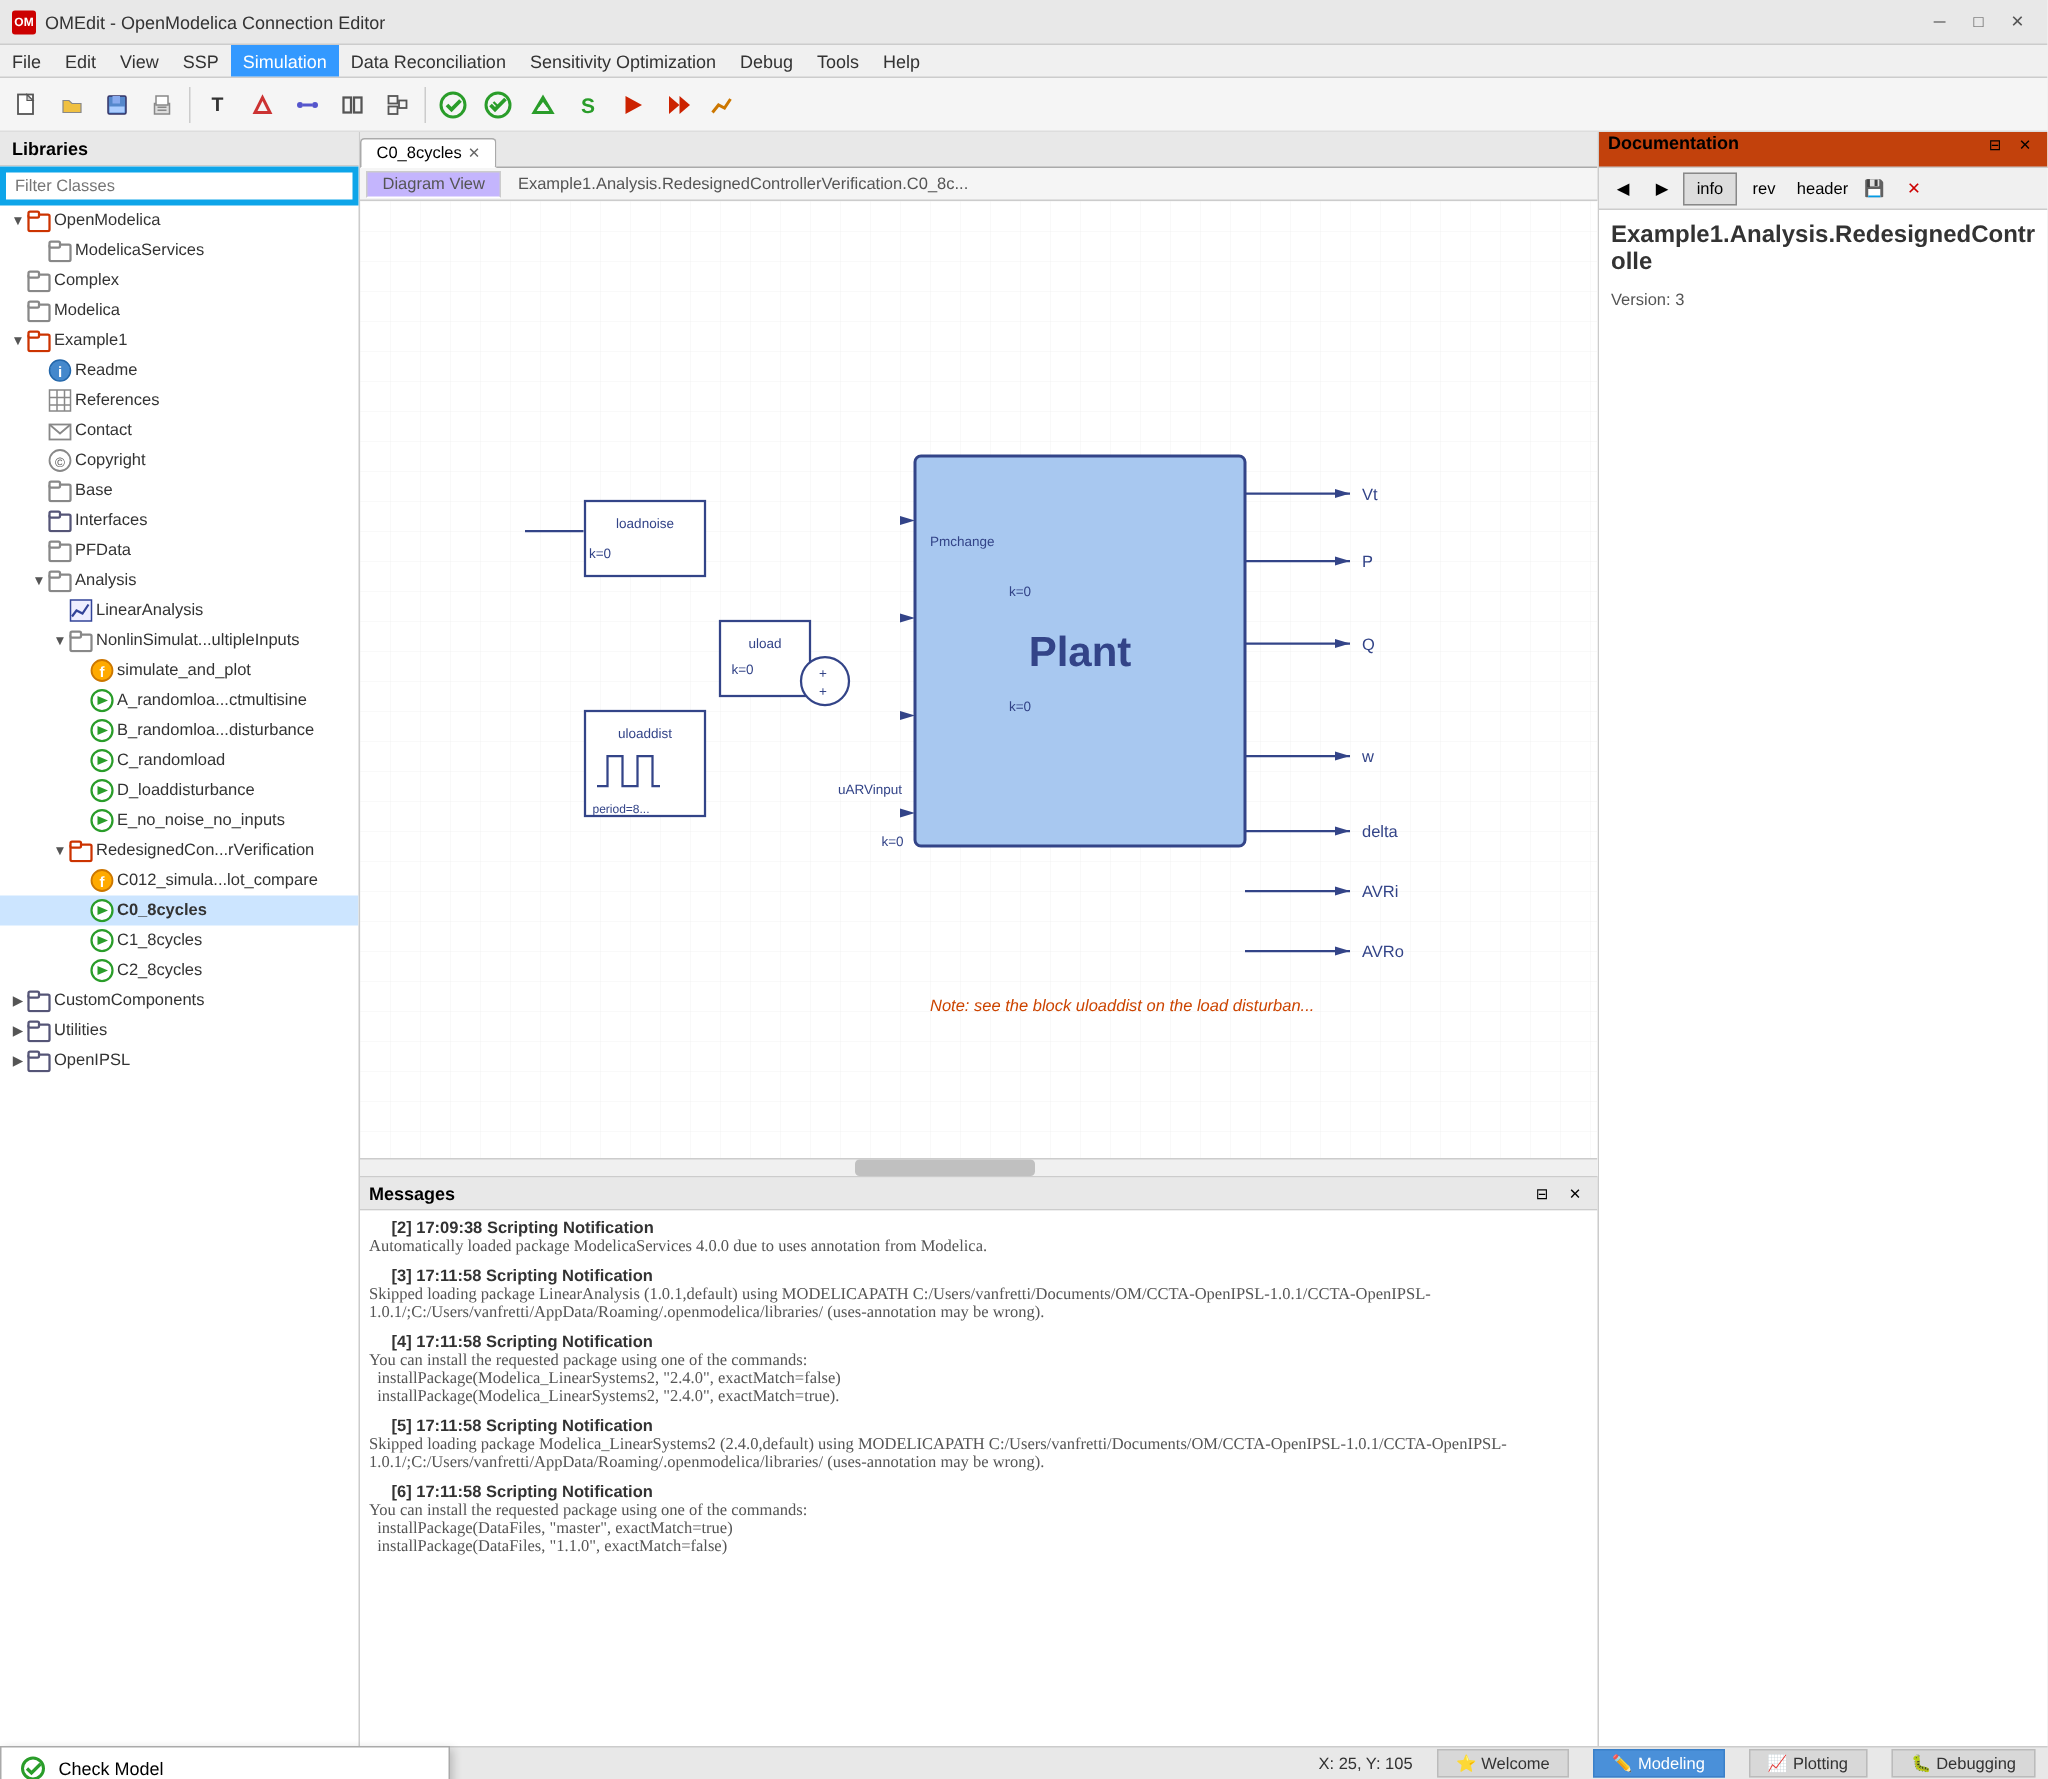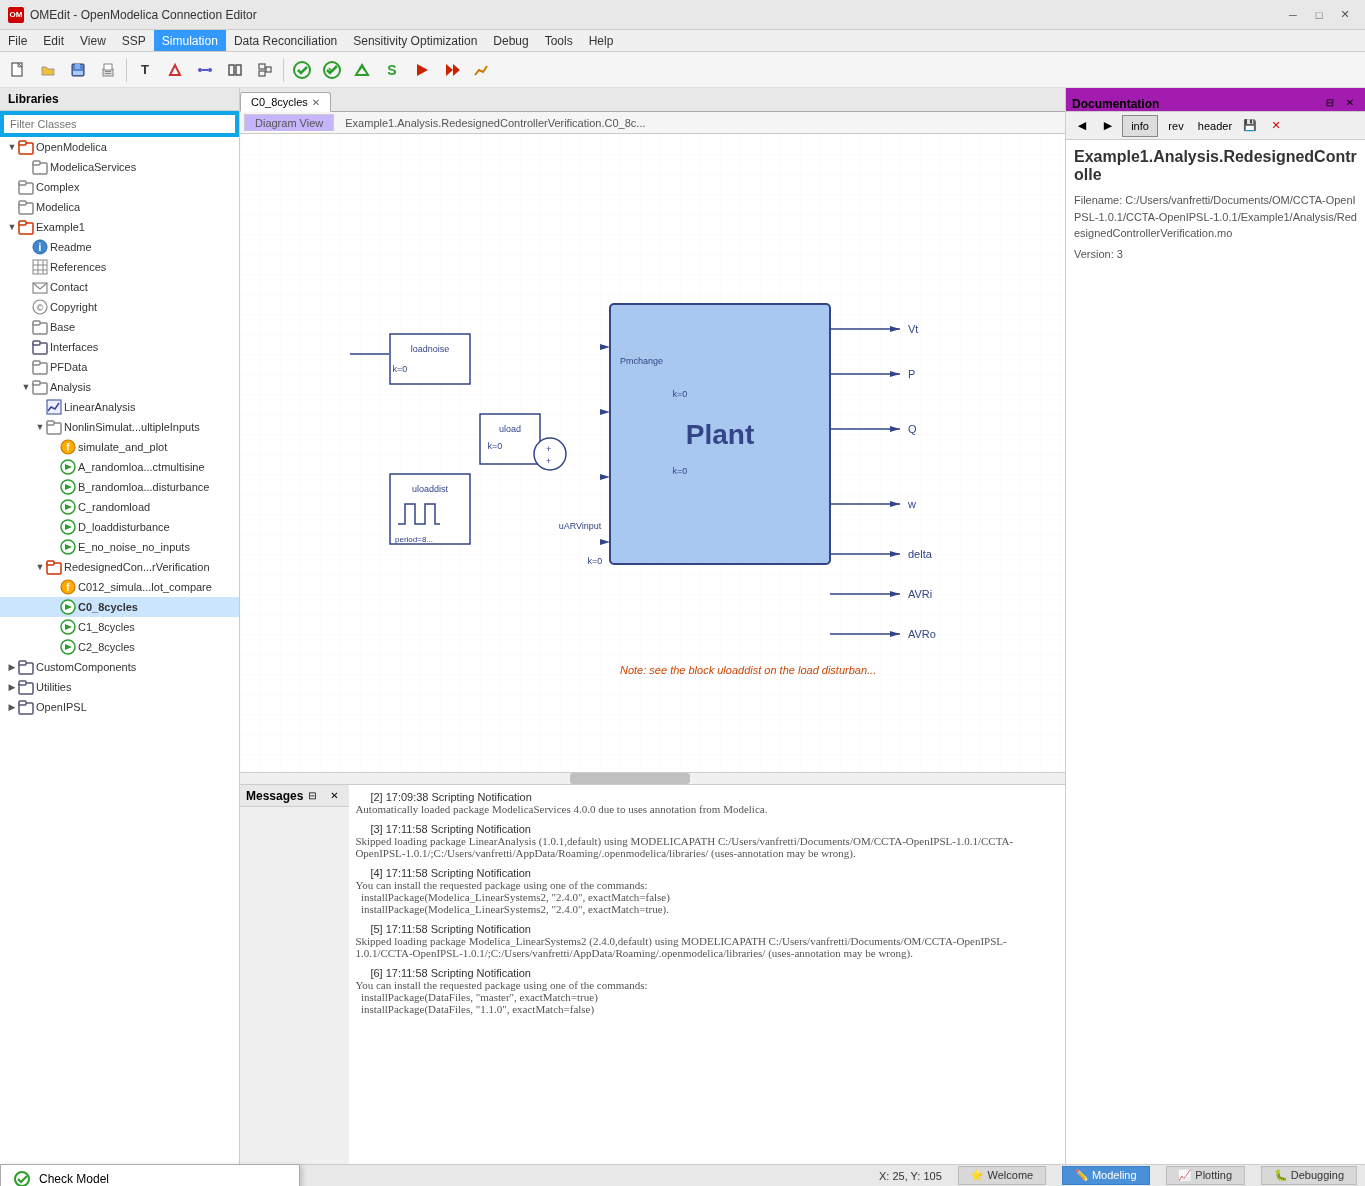--- a/index.html
+++ b/index.html
@@ -48,36 +48,36 @@
     
     
     #sub-tab-bar { background: #f5f5f5; height: 22px; display: flex; align-items: center; border-bottom: 1px solid #ccc; padding: 0 4px; gap: 0; }
     .sub-tab { padding: 2px 10px; cursor: pointer; font-size: 11px; color: #555; border: 1px solid transparent; }
     .sub-tab.active { background: #c4b5fd; border-color: #ccc; border-bottom-color: white; }
 
     
     #diagram { flex: 1; background: white; position: relative; overflow: hidden; }
     
     
-    #messages-panel { height: 380px; border-top: 1px solid #ccc; display: flex; flex-direction: row; }
+    #messages-panel { height: 380px; border-top: 1px solid #ccc; display: flex; flex-direction: column; }
     #messages-header { background: #e8e8e8; height: 22px; display: flex; align-items: center; padding: 0 6px; border-bottom: 1px solid #ccc; }
     #messages-title { font-size: 12px; font-weight: bold; flex: 1; }
     #messages-controls { display: flex; gap: 4px; }
     .msg-ctrl-btn { width: 18px; height: 18px; cursor: pointer; display: flex; align-items: center; justify-content: center; font-size: 10px; }
     #messages-tabs { background: #f0f0f0; height: 22px; display: flex; align-items: center; padding: 0 6px; gap: 2px; border-bottom: 1px solid #ccc; }
     .msg-tab { padding: 2px 10px; cursor: pointer; font-size: 11px; border: 1px solid transparent; }
     .msg-tab.active { background: white; border-color: #ccc; }
     #messages-content { flex: 1; overflow-y: auto; padding: 6px; background: white; }
     .msg-entry { margin-bottom: 8px; font-size: 11px; }
-    .msg-header { font-weight: normal; color: #333; padding-left: 15px; }
+    .msg-header { font-weight: bold; color: #333; padding-left: 15px; }
     .msg-body { color: #555; margin-left: 0; font-family: Liberation Serif, serif; }
 
     
     #doc-panel { width: 300px; background: white; border-left: 1px solid #ccc; display: flex; flex-direction: column; }
-    #doc-header { background: #a21caf; height: 24px; display: flex; align-items: flex-end; padding: 0 6px; border-bottom: 1px solid #ccc; }
+    #doc-header { background: #c2410c; height: 24px; display: flex; align-items: flex-start; padding: 0 6px; border-bottom: 1px solid #ccc; }
     #doc-title { font-size: 12px; font-weight: bold; flex: 1; }
     #doc-toolbar { background: #f0f0f0; height: 28px; display: flex; align-items: center; padding: 0 4px; border-bottom: 1px solid #ccc; gap: 2px; }
     .doc-btn { width: 24px; height: 22px; display: flex; align-items: center; justify-content: center; background: transparent; border: 1px solid transparent; cursor: pointer; font-size: 11px; }
     #doc-content { flex: 1; overflow-y: auto; padding: 8px; font-size: 11px; }
     #doc-class-title { font-weight: bold; font-size: 16px; color: #333; margin-bottom: 8px; word-break: break-all; }
     #doc-body { color: #555; font-size: 11px; line-height: 1.5; }
 
     
     #dropdown-overlay { position: fixed; top: 0; left: 0; right: 0; bottom: 0; z-index: 100; }
     #simulation-menu { position: fixed; background: white; border: 1px solid #aaa; box-shadow: 2px 2px 6px rgba(0,0,0,0.2); z-index: 200; min-width: 300px; }
@@ -691,21 +691,20 @@
       <button class="doc-btn">▶</button>
       <button class="doc-btn" style="width:36px;border:1px solid #888;background:#ddd;">info</button>
       <button class="doc-btn" style="width:32px;">rev</button>
       <button class="doc-btn" style="width:42px;text-align:center;">header</button>
       <button class="doc-btn">💾</button>
       <button class="doc-btn" style="color:#cc0000;">✕</button>
     </div>
     <div id="doc-content">
       <div id="doc-class-title">Example1.Analysis.RedesignedControlle</div>
       <div id="doc-body">
-        <div style="margin-bottom:4px;word-break:break-all;">Filename: C:/Users/vanfretti/Documents/OM/CCTA-OpenIPSL-1.0.1/CCTA-OpenIPSL-1.0.1/Example1/Analysis/RedesignedControllerVerification.mo</div>
         <div>Version: 3</div>
       </div>
     </div>
   </div>
 </div>
 
 <div id="statusbar">
   <span id="status-text">Simulates the Modelica class</span>
   <span id="status-coords">X: 25, Y: 105</span>
   <div id="status-tabs">

